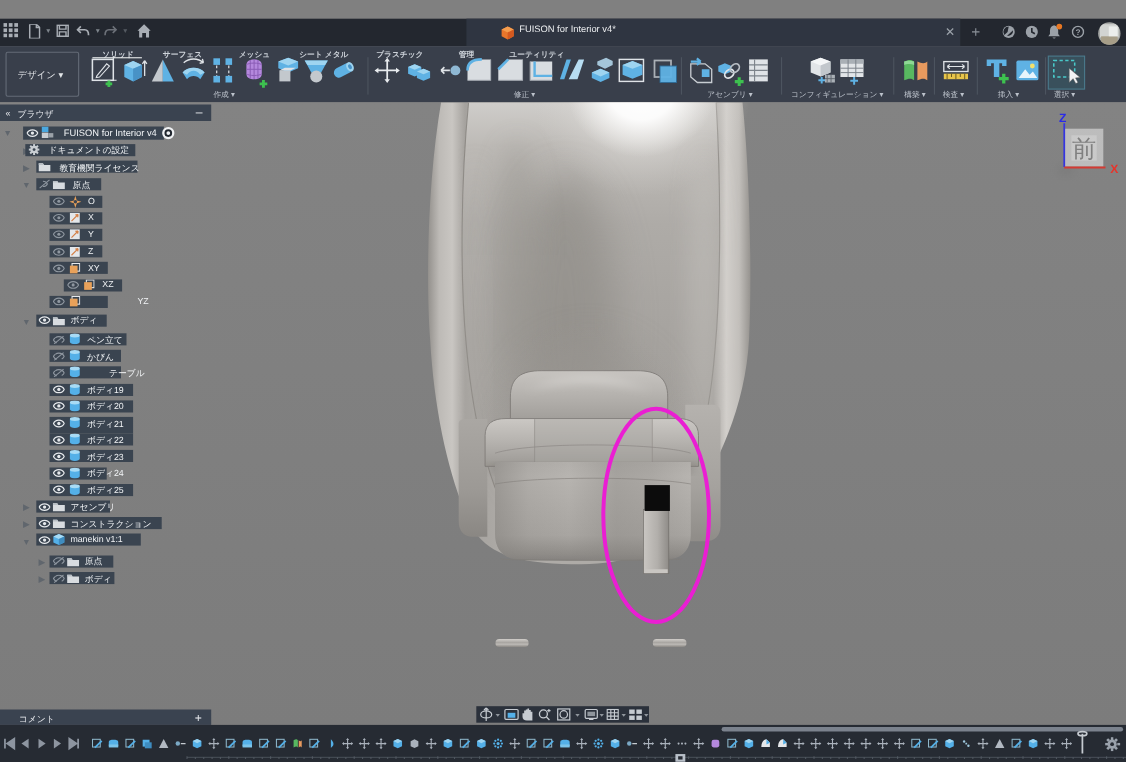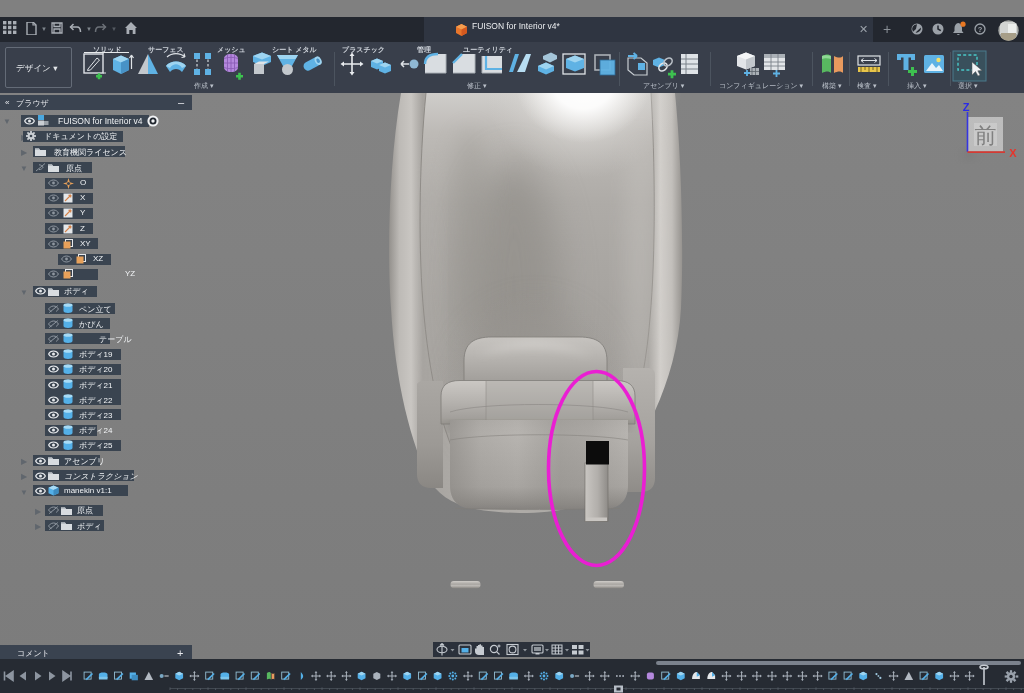--- a/index.html
+++ b/index.html
@@ -780,21 +780,21 @@
     <div class="brow" style="left:33px; top:455px; width:67px; height:11px;">
       <svg class="abs" style="left:2px; top:1.5px;" width="11" height="8">
           <use href="#i-eye"></use>
         </svg>
       <svg class="abs" style="left:15px; top:1px;" width="11" height="9">
           <use href="#i-fold"></use>
         </svg>
       <span class="abs" style="left:31px; top:0.5px;">アセンブリ</span>
     </div>
     <span class="car" style="left:19px; top:472.4px; color:#60666d;">▶</span>
-    <div class="brow" style="left:33px; top:470.2px; width:101px; height:11px;font-style:italic;">
+    <div class="brow" style="left:33px; top:470.2px; width:114px; height:11px;">
       <svg class="abs" style="left:2px; top:1.5px;" width="11" height="8">
           <use href="#i-eye"></use>
         </svg>
       <svg class="abs" style="left:15px; top:1px;" width="11" height="9">
           <use href="#i-fold"></use>
         </svg>
       <span class="abs" style="left:31px; top:0.5px;">コンストラクション</span>
     </div>
     <span class="car" style="left:19px; top:487.6px; color:#60666d;">▼</span>
     <div class="brow" style="left:33px; top:485.4px; width:95px; height:11px;">

